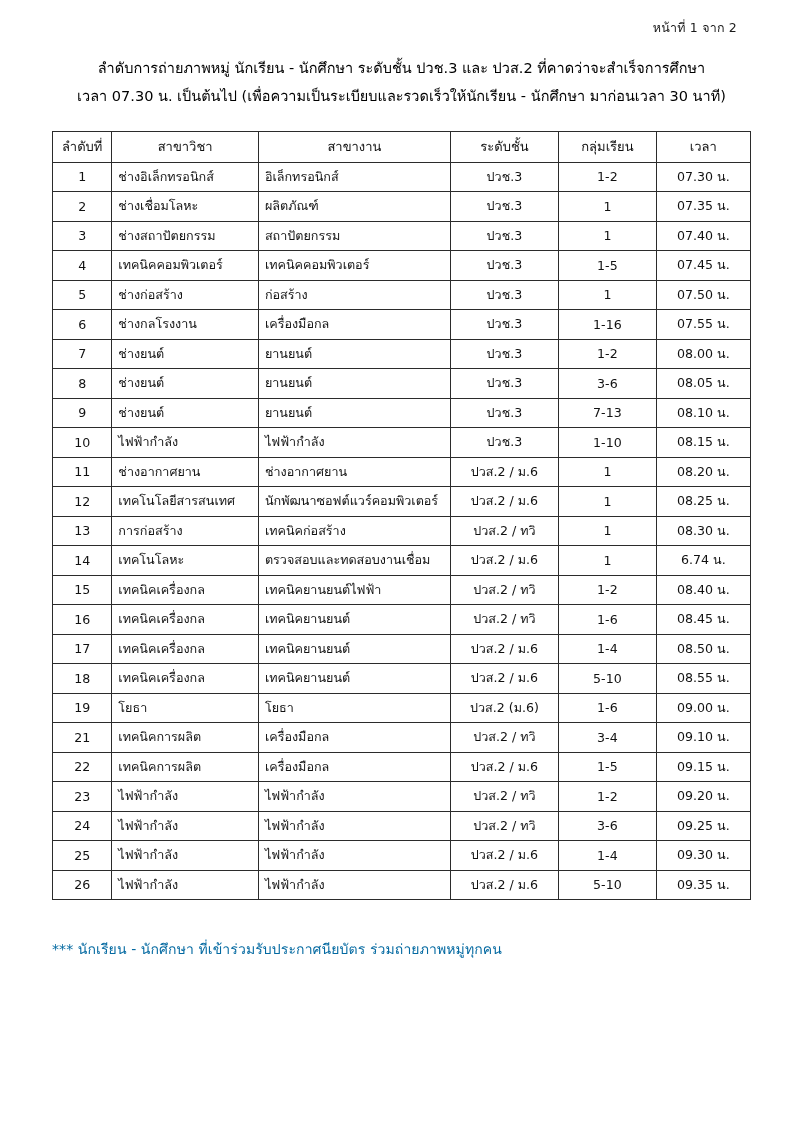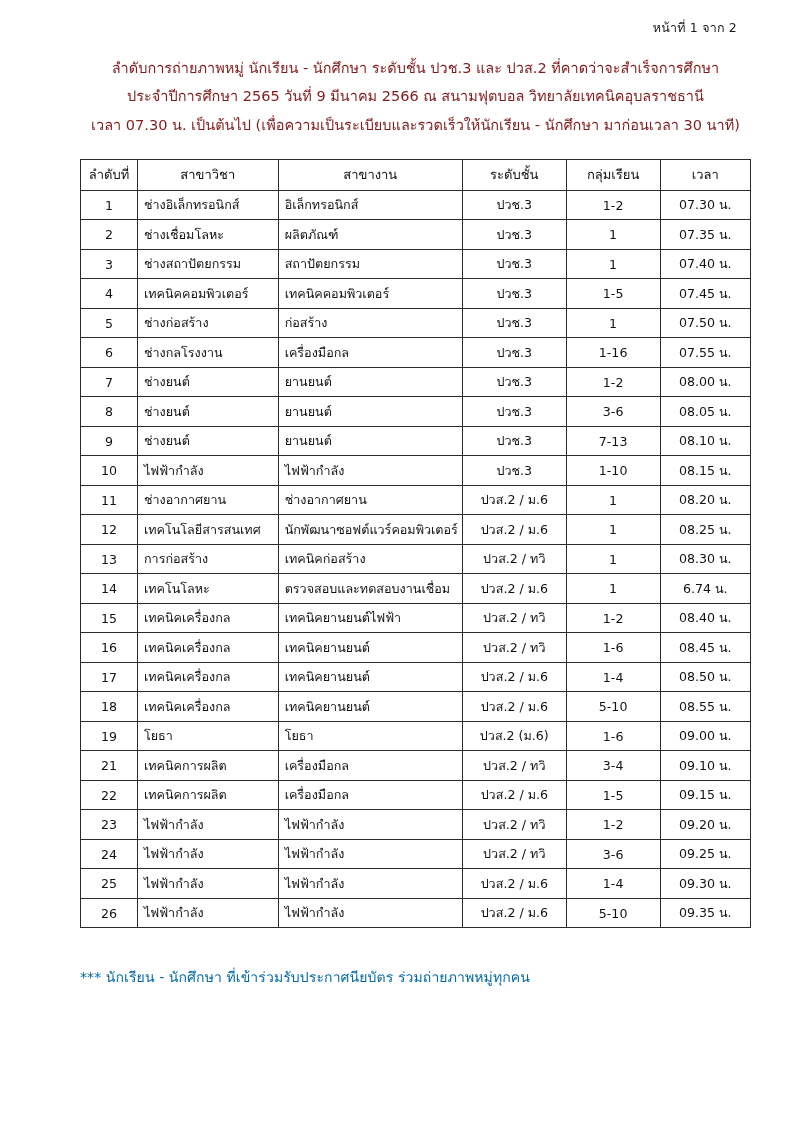--- a/index.html
+++ b/index.html
@@ -12,40 +12,40 @@
     background: #ffffff;
     font-family: "DejaVu Sans", "Liberation Sans", sans-serif;
     color: #111111;
     position: relative;
     overflow: hidden;
   }
   .page {
     width: 803px;
     height: 1145px;
     box-sizing: border-box;
-    padding: 18px 52px 0 80px;
+    padding: 18px 52px 0 52px;
     position: relative;
   }
   .page-number {
     text-align: right;
     font-size: 12.5px;
     color: #1a1a1a;
     margin-right: 14px;
     margin-bottom: 14px;
     letter-spacing: 0.2px;
   }
   .header-block {
     text-align: center;
     margin-top: 16px;
     margin-bottom: 20px;
   }
   .header-line {
     font-size: 14.5px;
     line-height: 1.95;
-    color: #7f1d1d;
+    color: #000000;
     white-space: nowrap;
   }
   table.schedule {
     border-collapse: collapse;
     width: 100%;
     margin-top: 6px;
     table-layout: fixed;
   }
   table.schedule th,
   table.schedule td {
@@ -91,21 +91,20 @@
 </style>
 </head>
 <body>
 
 <div class="page">
 
   <div class="page-number">หน้าที่ 1 จาก 2</div>
 
   <div class="header-block">
     <div class="header-line">ลำดับการถ่ายภาพหมู่ นักเรียน - นักศึกษา ระดับชั้น ปวช.3 และ ปวส.2 ที่คาดว่าจะสำเร็จการศึกษา</div>
-    <div class="header-line">ประจำปีการศึกษา 2565 วันที่ 9 มีนาคม 2566 ณ สนามฟุตบอล วิทยาลัยเทคนิคอุบลราชธานี</div>
     <div class="header-line">เวลา 07.30 น. เป็นต้นไป  (เพื่อความเป็นระเบียบและรวดเร็วให้นักเรียน - นักศึกษา มาก่อนเวลา 30 นาที)</div>
   </div>
 
   <table class="schedule">
     <colgroup>
       <col class="c-no">
         <col class="c-major">
         <col class="c-branch">
       <col class="c-level">
         <col class="c-group">

